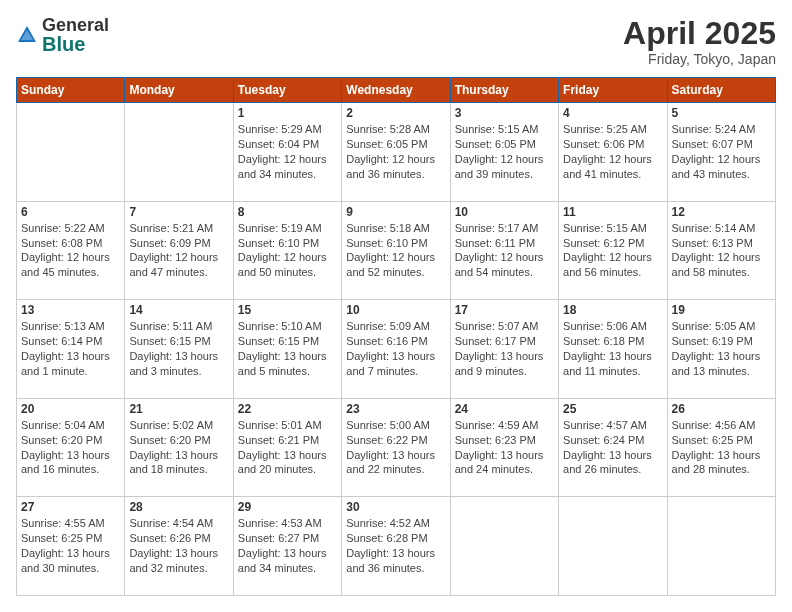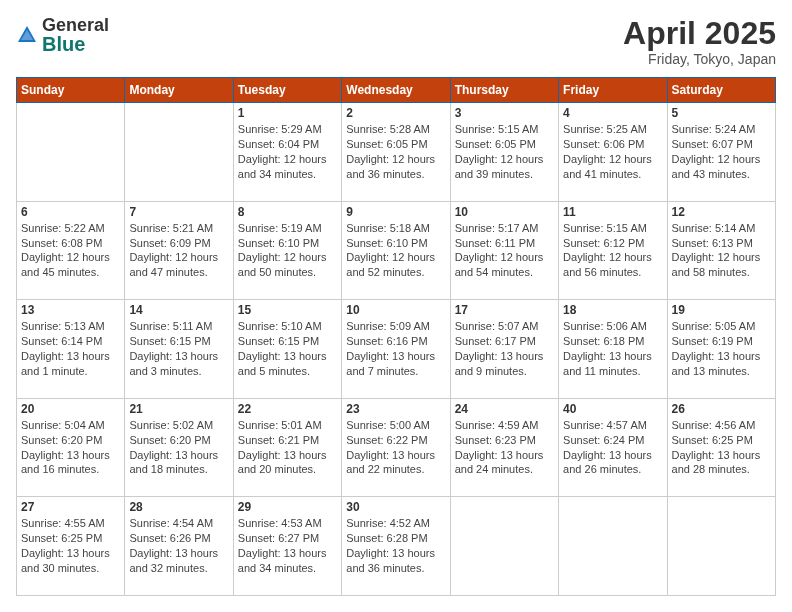--- a/index.html
+++ b/index.html
@@ -286,21 +286,21 @@
 Sunset: 6:22 PM
 Daylight: 13 hours and 22 minutes.</div>
           </td>
           <td>
             <span class="day-num">24</span>
             <div class="day-info">Sunrise: 4:59 AM
 Sunset: 6:23 PM
 Daylight: 13 hours and 24 minutes.</div>
           </td>
           <td>
-            <span class="day-num">40</span>
+            <span class="day-num">25</span>
             <div class="day-info">Sunrise: 4:57 AM
 Sunset: 6:24 PM
 Daylight: 13 hours and 26 minutes.</div>
           </td>
           <td>
             <span class="day-num">26</span>
             <div class="day-info">Sunrise: 4:56 AM
 Sunset: 6:25 PM
 Daylight: 13 hours and 28 minutes.</div>
           </td>

